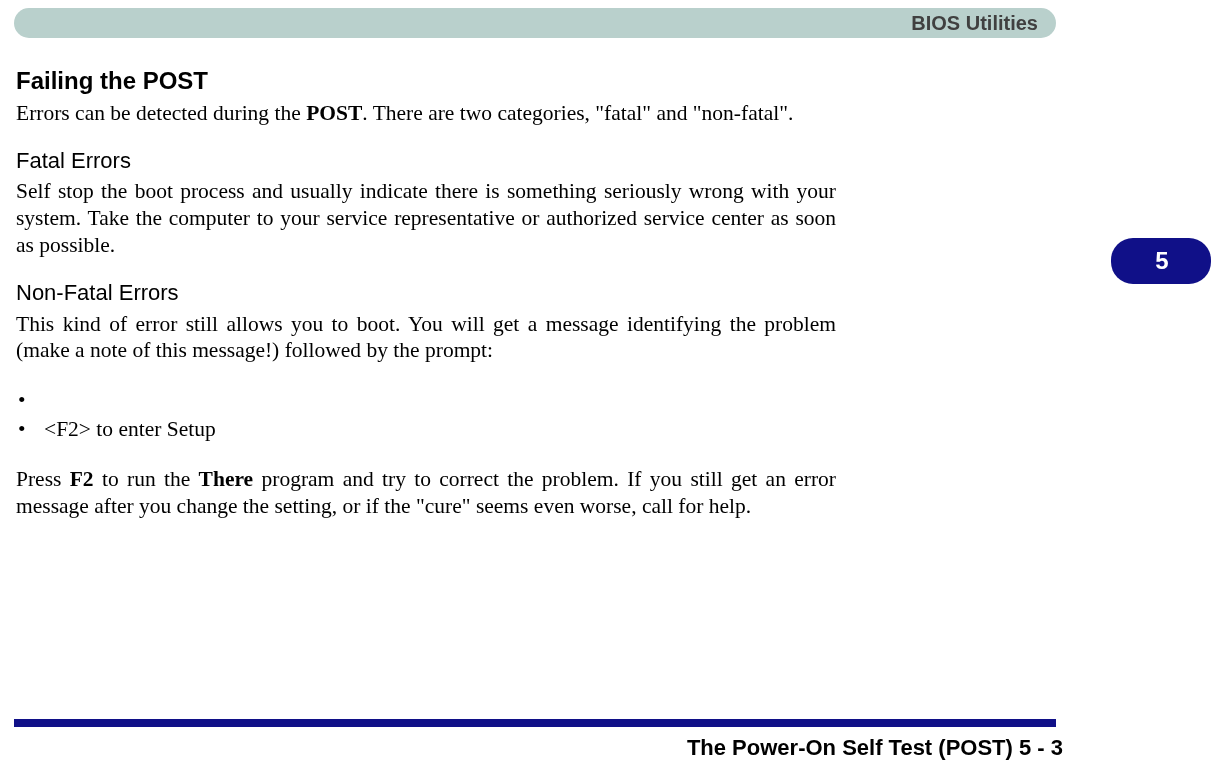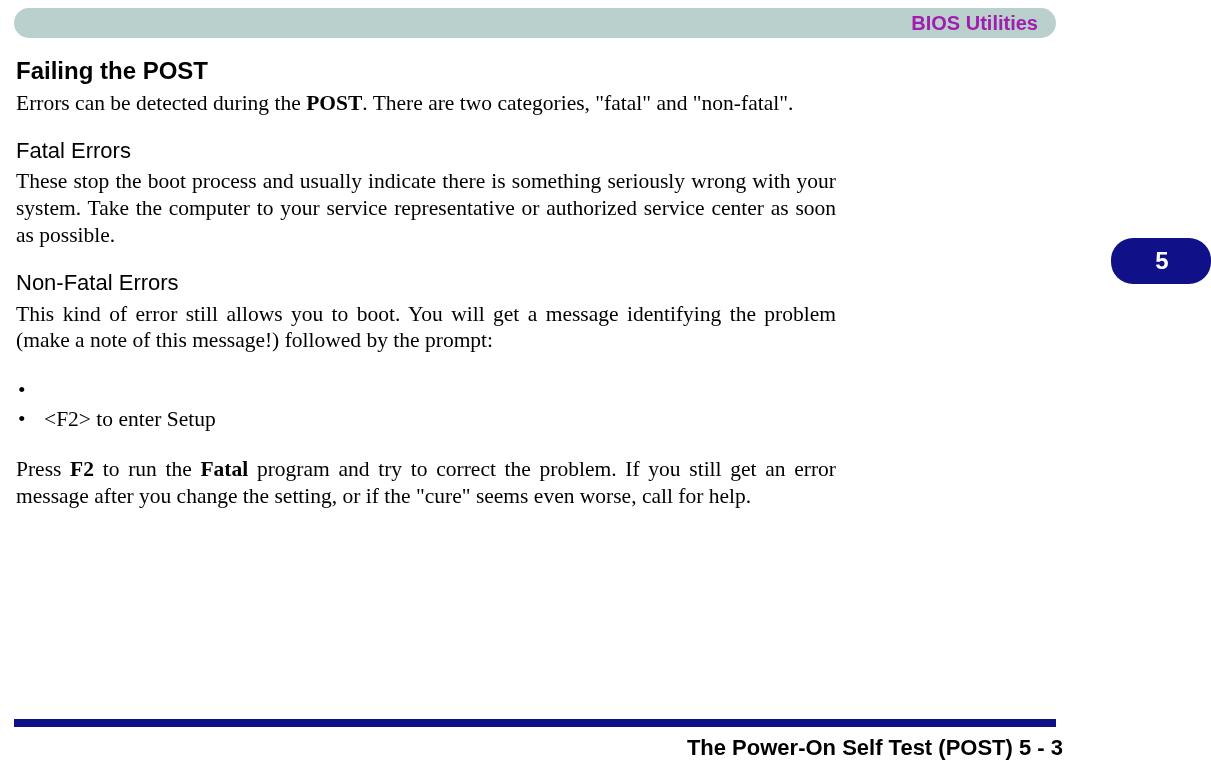--- a/index.html
+++ b/index.html
@@ -22,24 +22,24 @@
       border-radius: 15px;
       display: flex;
       align-items: center;
       justify-content: flex-end;
       padding-right: 18px;
     }
     .header-title {
       font-family: Arial, Helvetica, sans-serif;
       font-weight: bold;
       font-size: 20px;
-      color: #a21caf;
+      color: #404040;
     }
     .content {
-      padding: 14px 375px 0 16px;
+      padding: 24px 375px 0 16px;
       font-size: 21.5px;
       line-height: 1.25;
     }
     .heading1 {
       font-family: Arial, Helvetica, sans-serif;
       font-weight: bold;
       font-size: 24px;
       margin-bottom: 4px;
       margin-top: 4px;
     }
@@ -118,35 +118,35 @@
   <span class="chapter-num">5</span>
 </div>
 
 <div class="content">
   <div class="heading1">Failing the POST</div>
   <p class="para">
     <span>Errors can be detected during the </span><b>POST</b><span>. There are two categories, "fatal" and "non-fatal".</span>
   </p>
 
   <div class="heading2">Fatal Errors</div>
-  <p class="para">These stop the boot process and usually indicate there is something seriously wrong with your system. Take the computer to your service representative or authorized service center as soon as possible.</p>
+  <p class="para">Self stop the boot process and usually indicate there is something seriously wrong with your system. Take the computer to your service representative or authorized service center as soon as possible.</p>
 
   <div class="heading2">Non-Fatal Errors</div>
   <p class="para">This kind of error still allows you to boot. You will get a message identifying the problem (make a note of this message!) followed by the prompt:</p>
 
   <div class="bullet-list">
     <div class="bullet-item">
       <span class="bullet-dot">•</span>
     </div>
     <div class="bullet-item">
       <span class="bullet-dot">•</span>
       <span>&lt;F2&gt; to enter Setup</span>
     </div>
   </div>
 
 
   <p class="para" style="margin-top:22px;">
-    <span>Press </span><b>F2</b><span> to run the </span><b>Fatal</b><span> program and try to correct the problem. If you still get an error message after you change the setting, or if the "cure" seems even worse, call for help.</span>
+    <span>Press </span><b>F2</b><span> to run the </span><b>There</b><span> program and try to correct the problem. If you still get an error message after you change the setting, or if the "cure" seems even worse, call for help.</span>
   </p>
 </div>
 
 <div class="footer-rule"></div>
 <div class="footer-text">The Power-On Self Test (POST)  5  -  3</div>
 
 </body></html>

